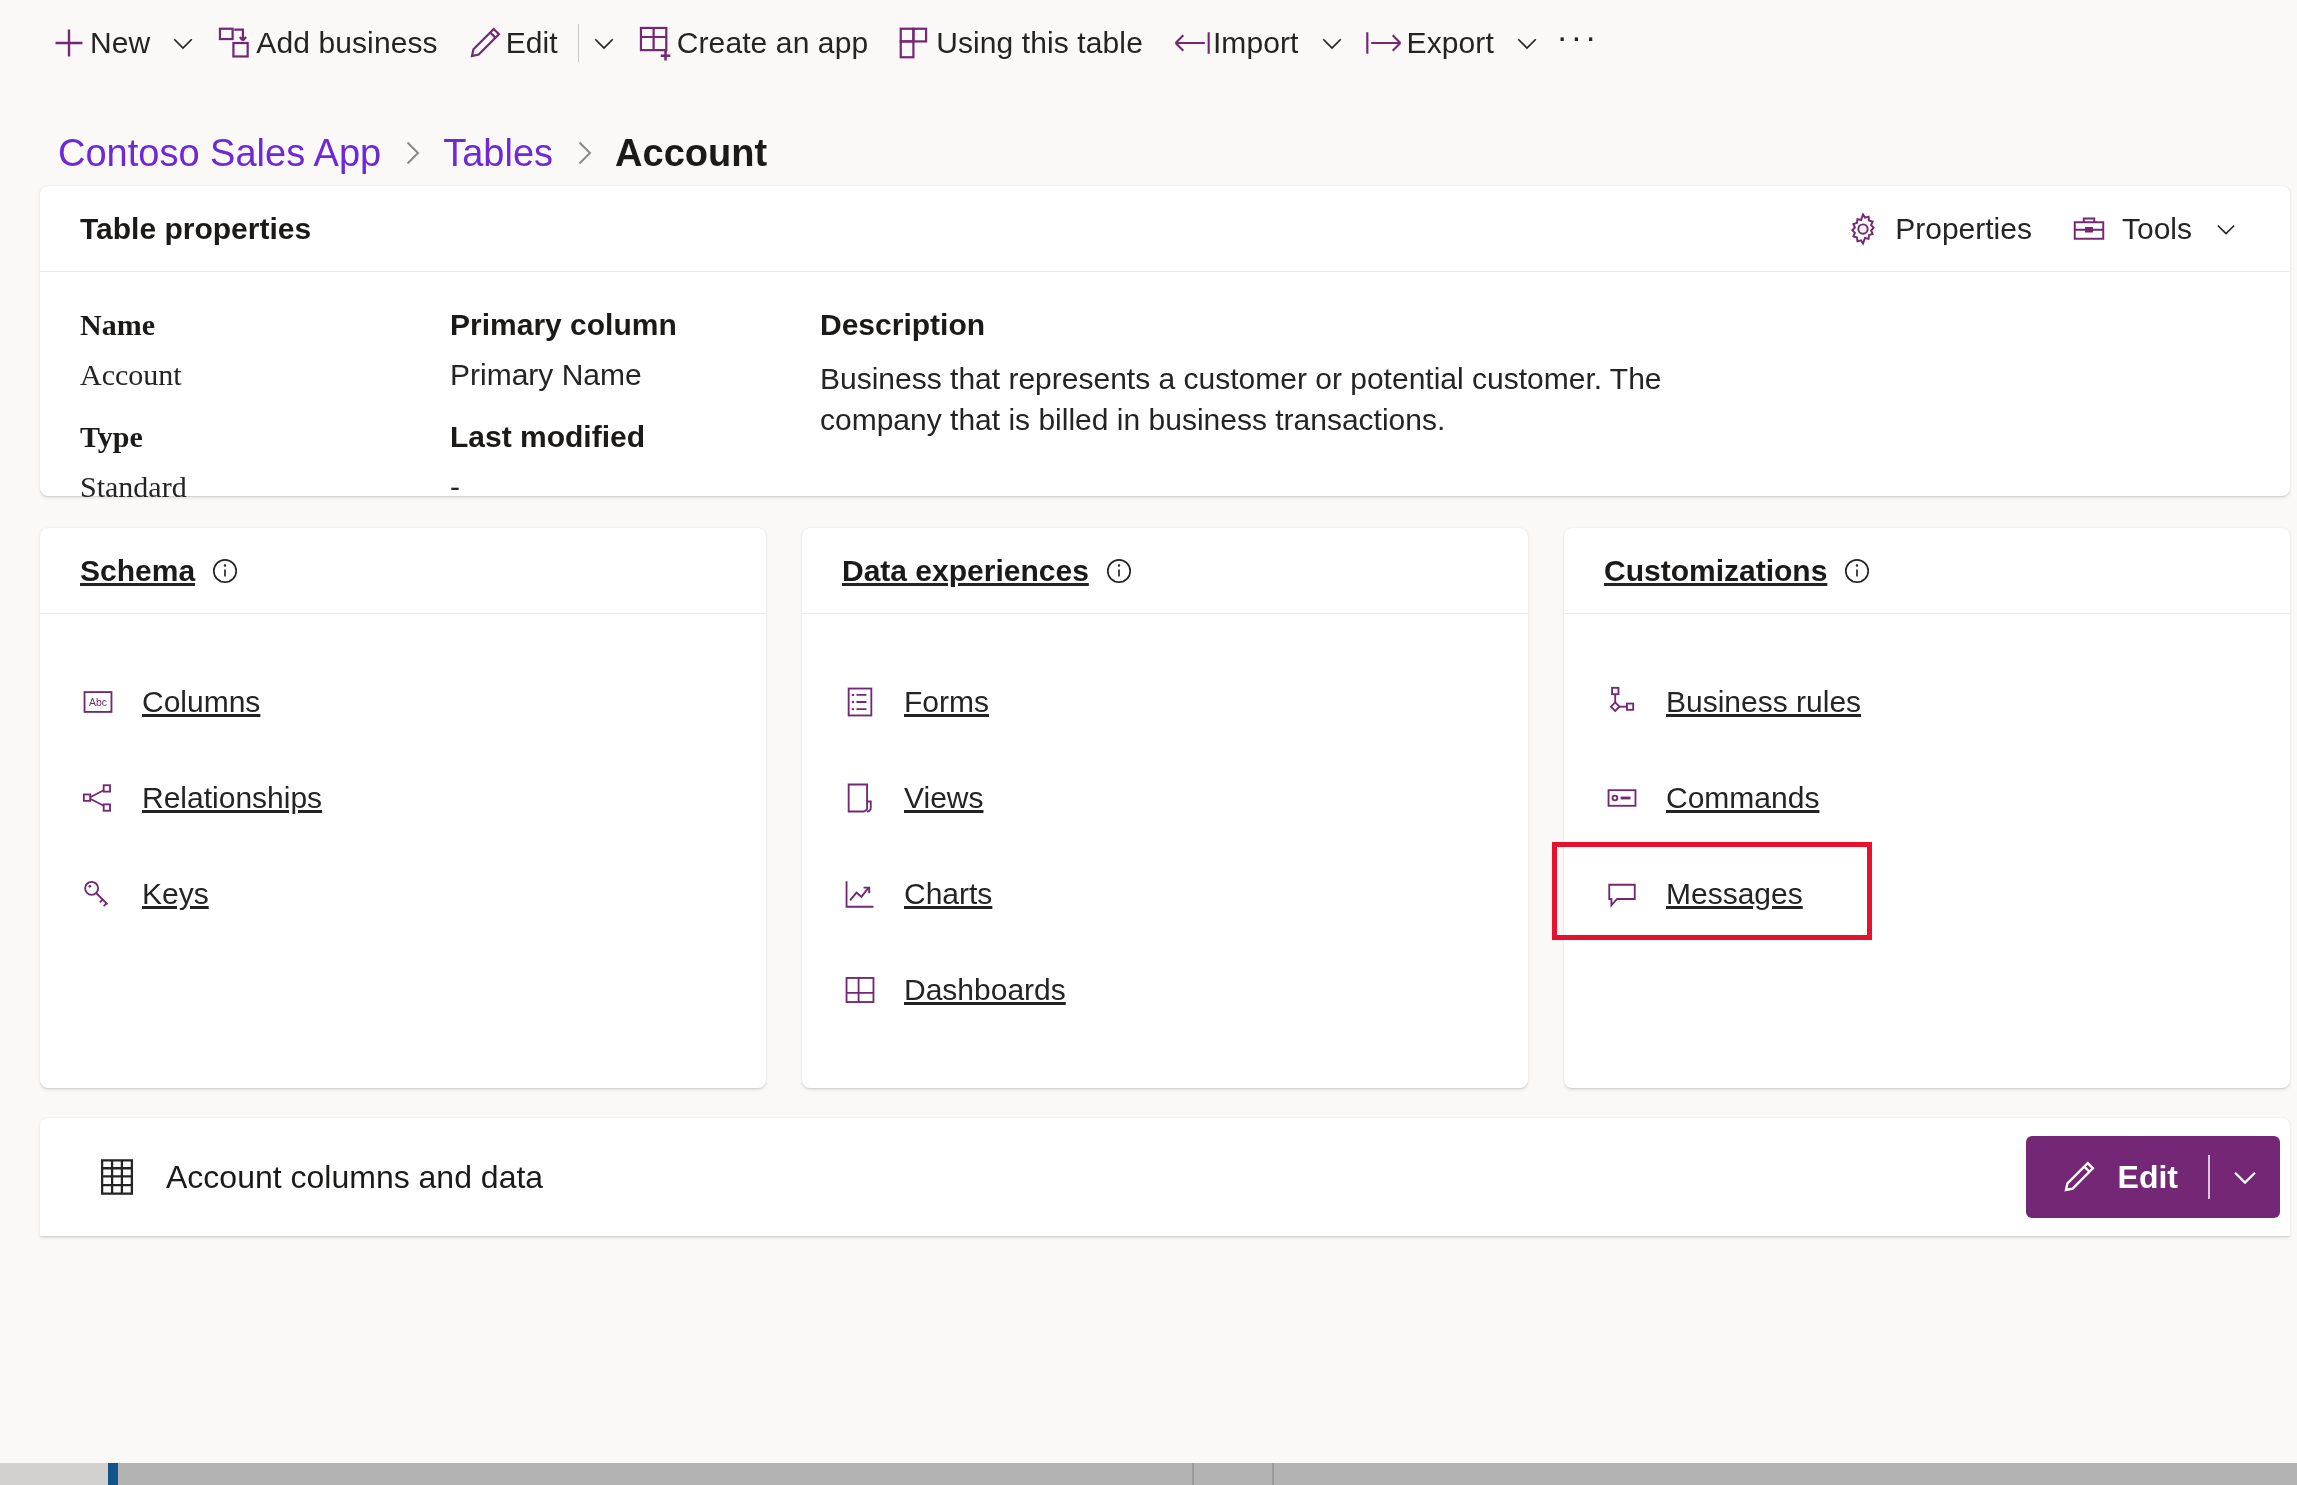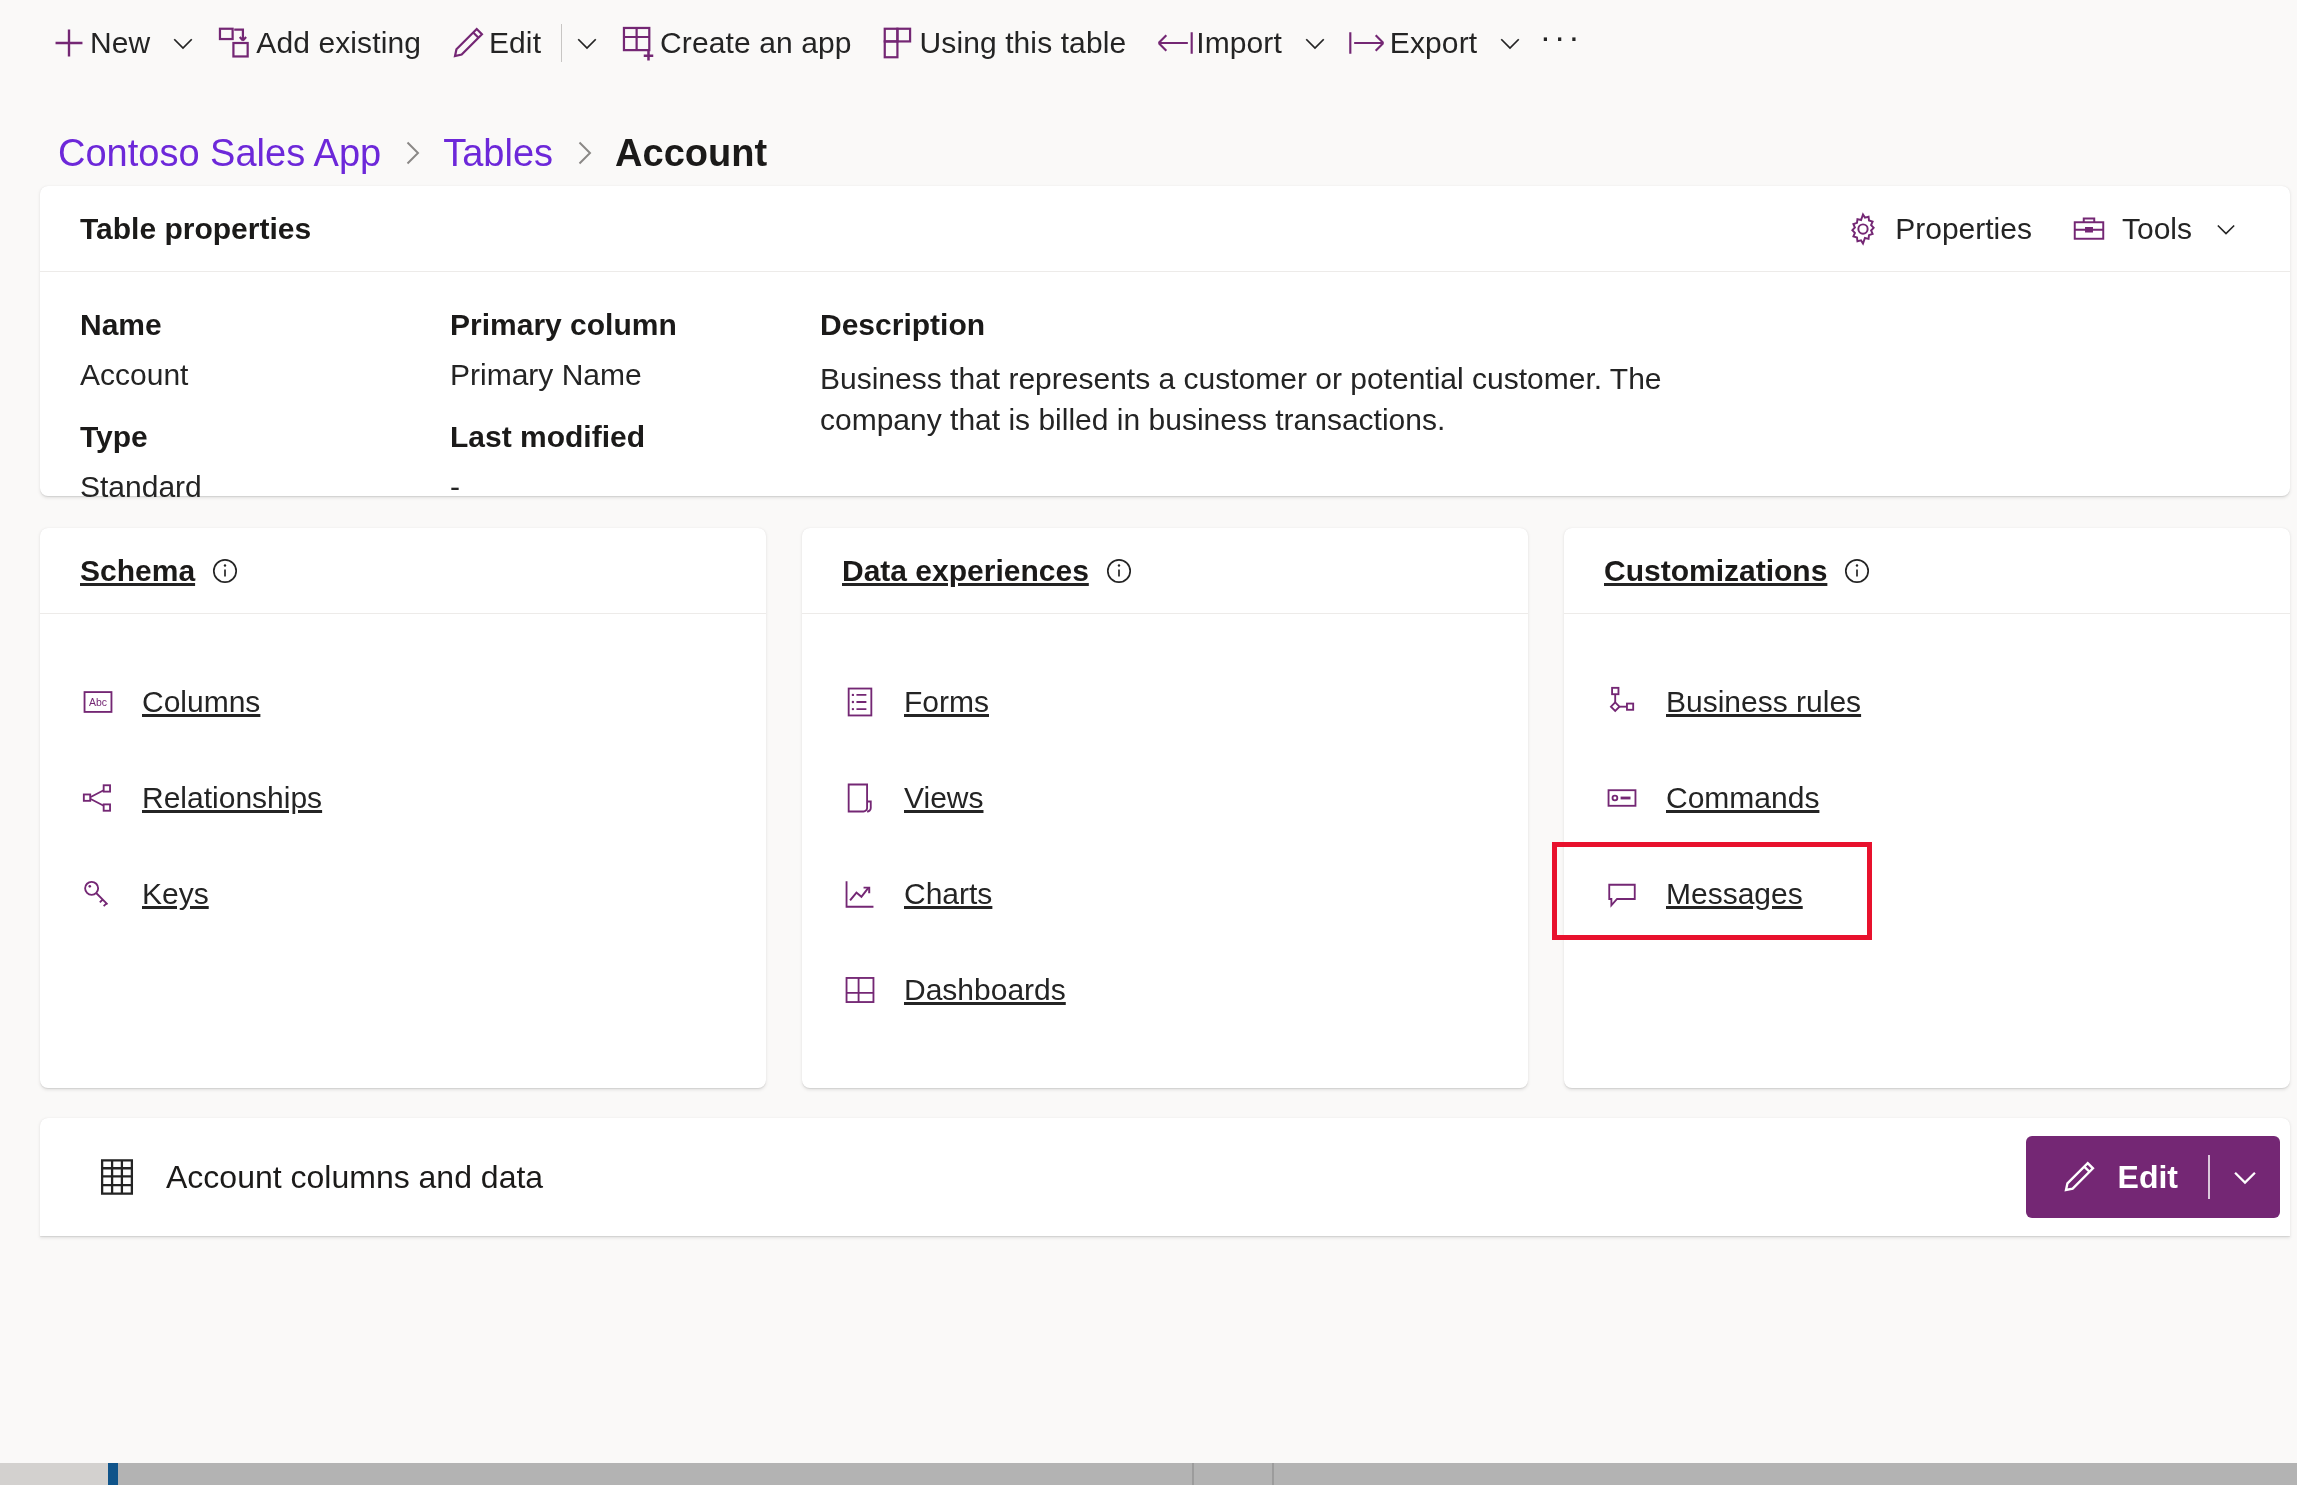--- a/index.html
+++ b/index.html
@@ -85,21 +85,21 @@
     display: flex; align-items: center; gap: 14px;
     height: 56px; padding: 0 14px; border-radius: 4px; cursor: pointer;
     font-size: 30px; color: #242424; white-space: nowrap;
   }
 
   .props-body {
     display: flex;
     padding: 36px 40px 0 40px;
   }
   .prop-col { display: flex; flex-direction: column; }
-  .prop-col.c1 { width: 370px; }
+  .prop-col.c1 { width: 370px; font-family: Liberation Serif, serif; }
   .prop-col.c2 { width: 370px; }
   .prop-col.c3 { flex: 1; padding-left: 0; }
   .prop-label { font-size: 30px; font-weight: 700; color: #1b1a19; margin-bottom: 16px; }
   .prop-value { font-size: 30px; color: #242424; margin-bottom: 28px; }
   .prop-desc { font-size: 30px; color: #242424; line-height: 1.38; max-width: 930px; }
 
   
   .cards-row {
     display: flex;
     margin: 32px 0 0 40px;
@@ -185,21 +185,21 @@
   </div>
 
   <div class="cmd">
     <span class="gl">
       <svg width="38" height="38" viewBox="0 0 24 24" fill="none" stroke="#742774" stroke-width="1.4">
         <rect x="2.5" y="3" width="8" height="6.5"></rect>
         <rect x="11" y="12" width="9" height="8.5"></rect>
         <path d="M11.5 3.5h5.5v6.5M17 10.5l-2-2.3M17 10.5l2-2.3"></path>
       </svg>
     </span>
-    <span class="label">Add existing</span>
+    <span class="label">Add business</span>
   </div>
 
   <div class="cmd">
     <span class="gl">
       <svg width="38" height="38" viewBox="0 0 24 24" fill="none" stroke="#742774" stroke-width="1.4">
         <path d="M17.5 3.2l3.3 3.3L8 19.3l-4.2.9.9-4.2z"></path>
         <path d="M15.3 5.4l3.3 3.3"></path>
       </svg>
     </span>
     <span class="label">Edit</span>

